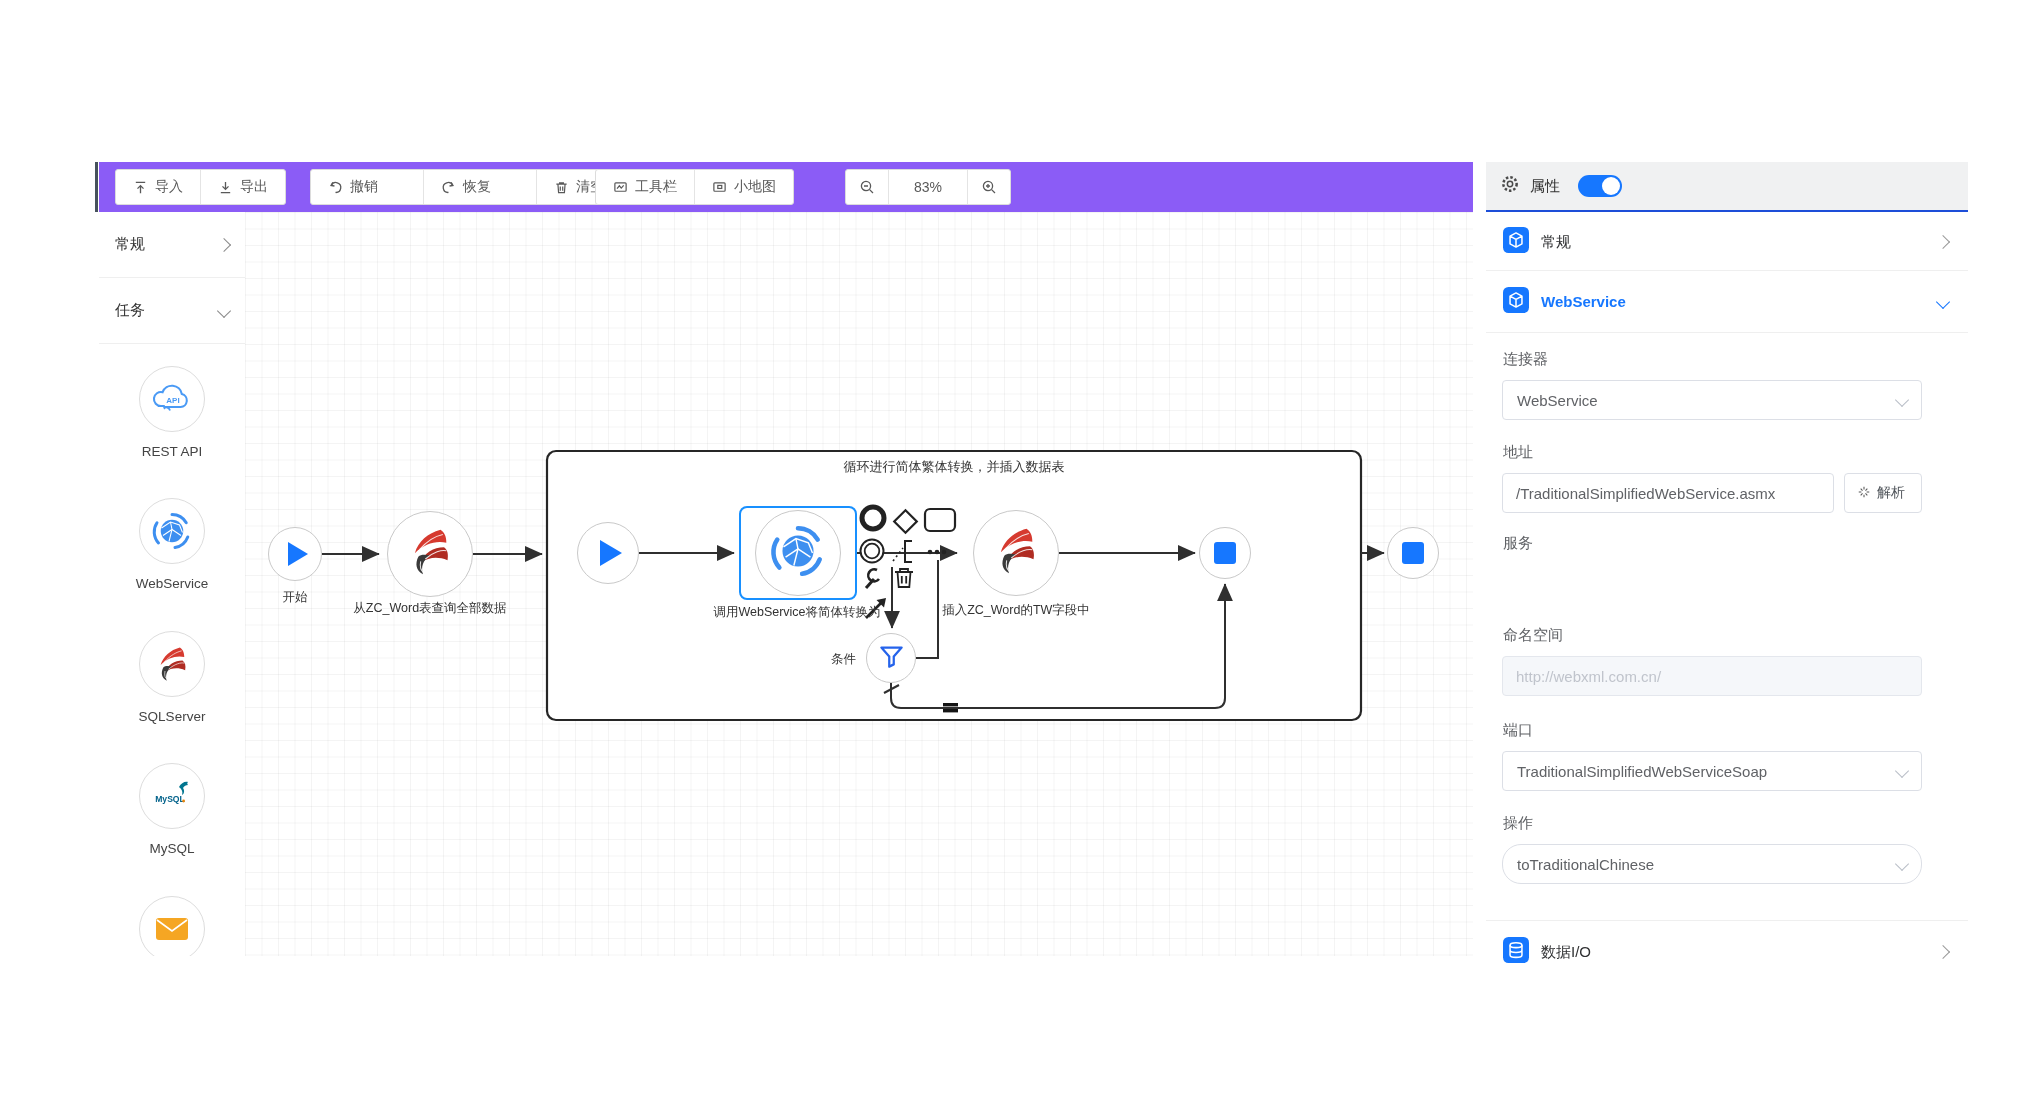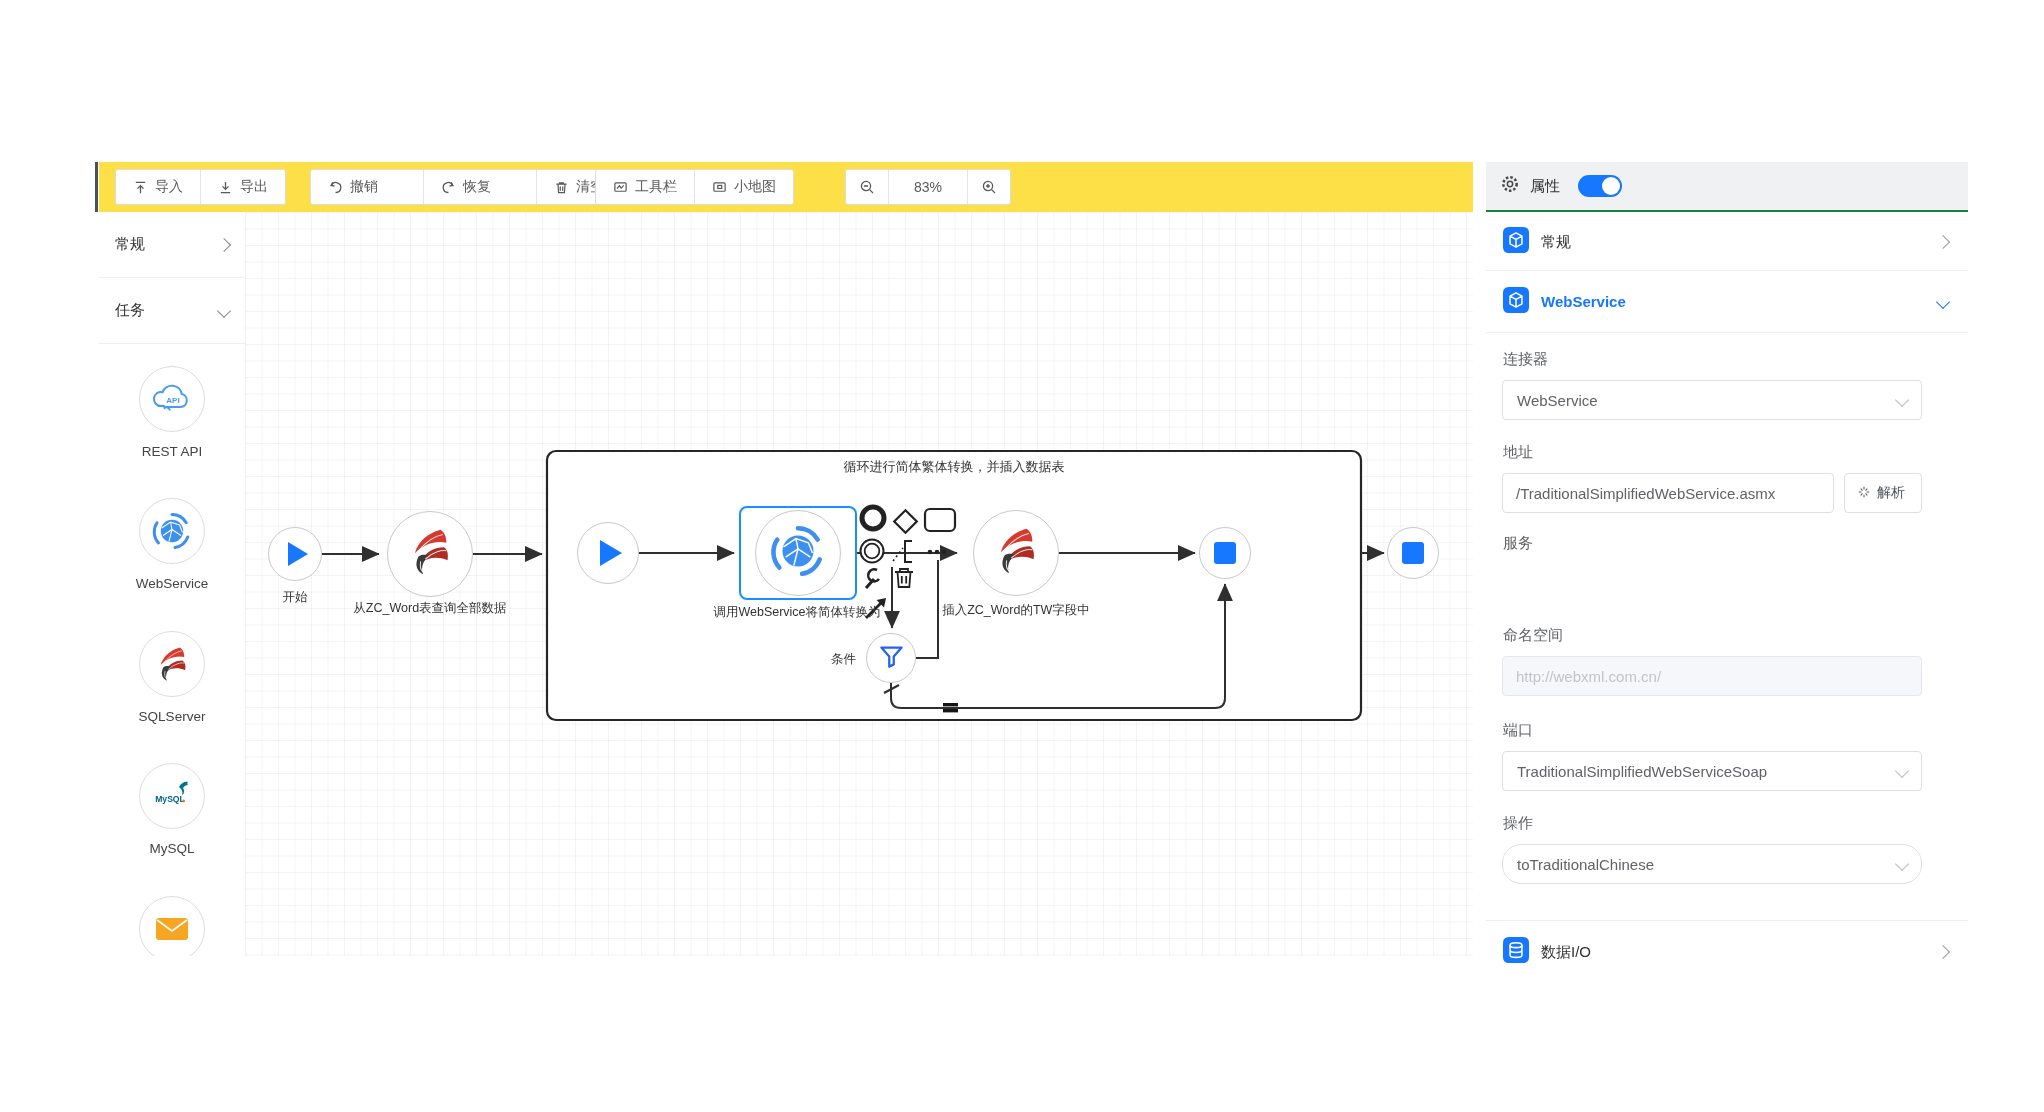--- a/index.html
+++ b/index.html
@@ -1,31 +1,31 @@
 <!DOCTYPE html>
 <html><head>
 <meta charset="utf-8">
 <style>
   html,body{margin:0;padding:0;background:#fff;}
   body{font-family:"Liberation Sans","DejaVu Sans",sans-serif;color:#333;}
   #stage{position:relative;width:2044px;height:1112px;background:#fff;overflow:hidden;}
 
   
-  #toolbar{position:absolute;left:99px;top:162px;width:1374px;height:50px;background:#fde047;}
+  #toolbar{position:absolute;left:99px;top:162px;width:1374px;height:50px;background:#8b5cf6;}
   #left-edge-mark{position:absolute;left:95px;top:162px;width:3px;height:50px;background:#46525c;}
   .btn-group{position:absolute;top:7px;height:36px;display:flex;align-items:stretch;background:#fff;
              border:1px solid #dcdcdc;border-radius:3px;box-sizing:border-box;}
   .tbtn{display:flex;align-items:center;gap:7px;padding:0 17px;font-size:14px;color:#595959;cursor:pointer;white-space:nowrap;}
   .tbtn + .tbtn{border-left:1px solid #e4e4e4;}
   .tbtn svg{display:block;}
   .zoom-level{display:flex;align-items:center;justify-content:center;min-width:62px;font-size:14px;color:#595959;border-left:1px solid #e4e4e4;border-right:1px solid #e4e4e4;padding:0 8px;}
 
   
   #prop-col{position:absolute;left:1486px;top:162px;width:482px;height:803px;background:#fff;}
-  #prop-header{position:absolute;left:0;top:0;width:482px;height:50px;background:#f0f1f2;border-bottom:2px solid #15803d;
+  #prop-header{position:absolute;left:0;top:0;width:482px;height:50px;background:#f0f1f2;border-bottom:2px solid #1d4ed8;
                display:flex;align-items:center;gap:10px;padding-left:14px;box-sizing:border-box;}
   #prop-header .title{font-size:15px;color:#333;}
   .toggle{width:44px;height:22px;border-radius:11px;background:#1677ff;position:relative;margin-left:8px;cursor:pointer;}
   .toggle .knob{position:absolute;right:2px;top:2px;width:18px;height:18px;border-radius:50%;background:#fff;}
 
   .sect-row{position:absolute;left:0;width:482px;height:57px;display:flex;align-items:center;gap:12px;
             padding:0 20px 0 17px;box-sizing:border-box;border-bottom:1px solid #efefef;cursor:pointer;background:#fff;}
   .sect-row .lbl{font-size:15px;color:#303133;flex:1;}
   .sect-row .lbl.blue{color:#1677ff;font-weight:bold;}
   .chev{width:9px;height:9px;border-right:1.6px solid #999;border-bottom:1.6px solid #999;display:inline-block;}

